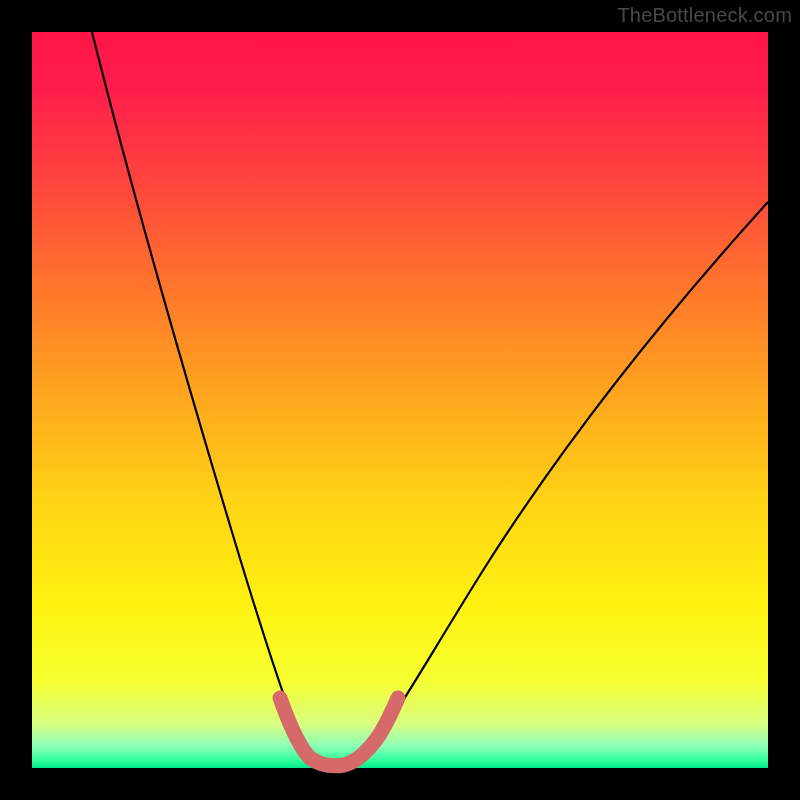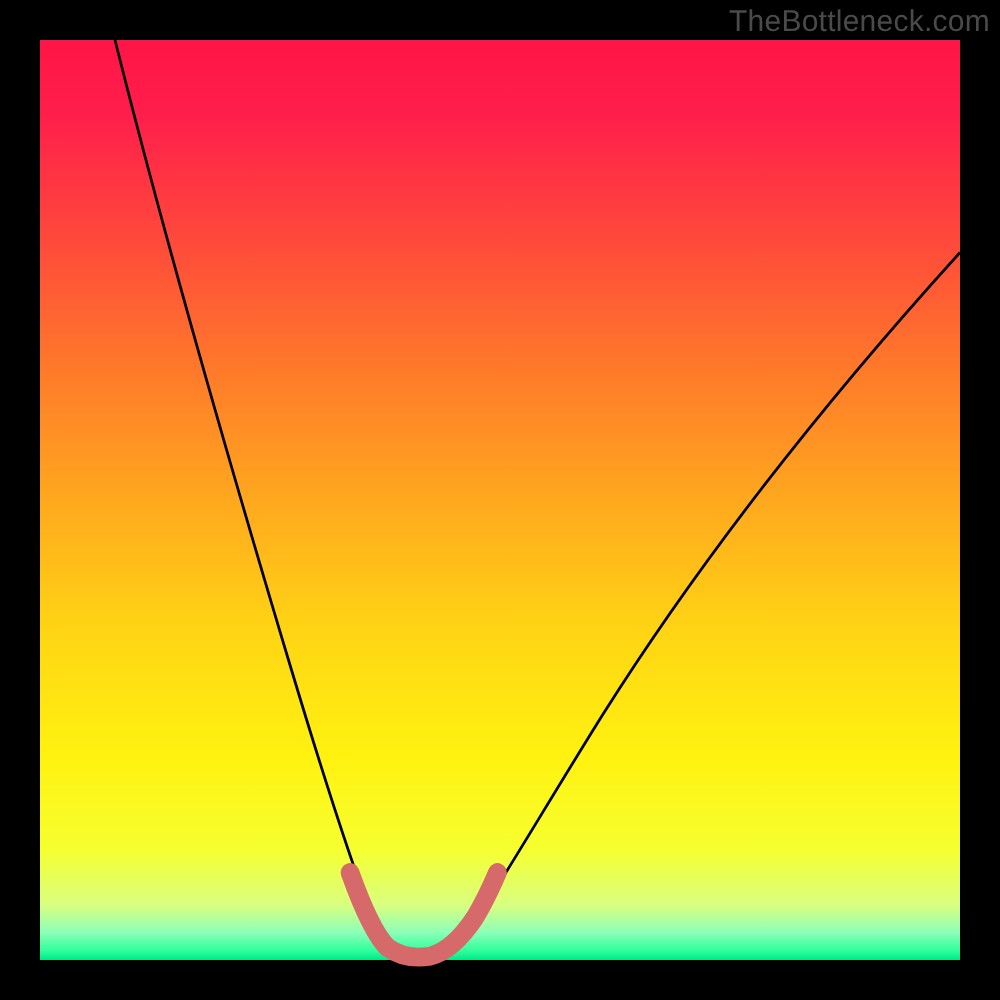--- a/index.html
+++ b/index.html
@@ -46,21 +46,21 @@
       #8cffb8 97%,
       #2eff9c 99%,
       #00e886 100%
     );
   }
   .watermark {
     position: absolute;
     top: 4px;
     right: 8px;
     color: #4a4a4a;
-    font-size: 24px;
+    font-size: 20px;
     letter-spacing: 0.2px;
     font-weight: 500;
     user-select: none;
   }
   svg.curve {
     position: absolute;
     top: 0; left: 0;
     width: 100%;
     height: 100%;
     overflow: visible;

